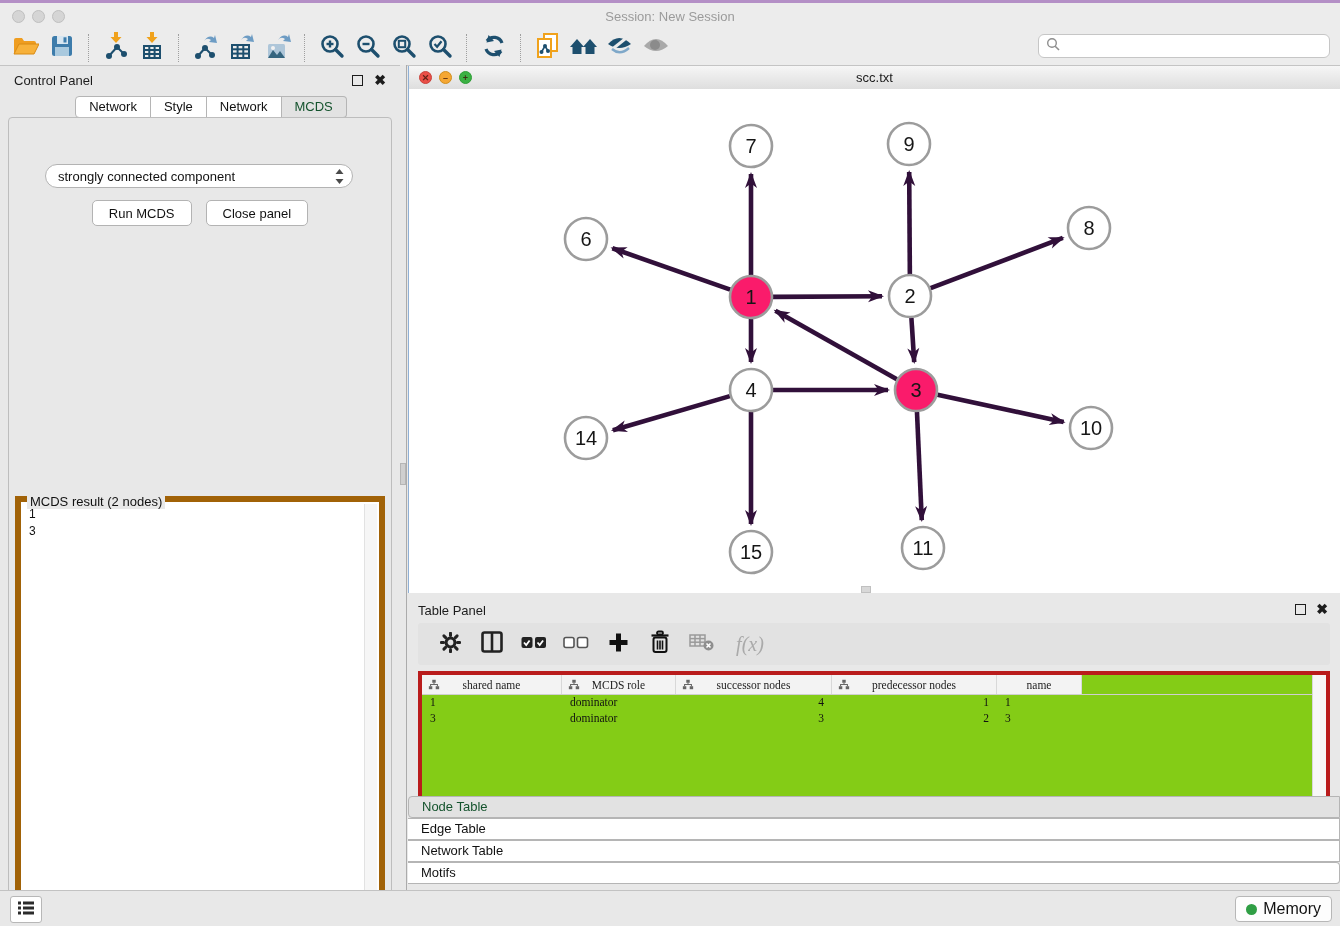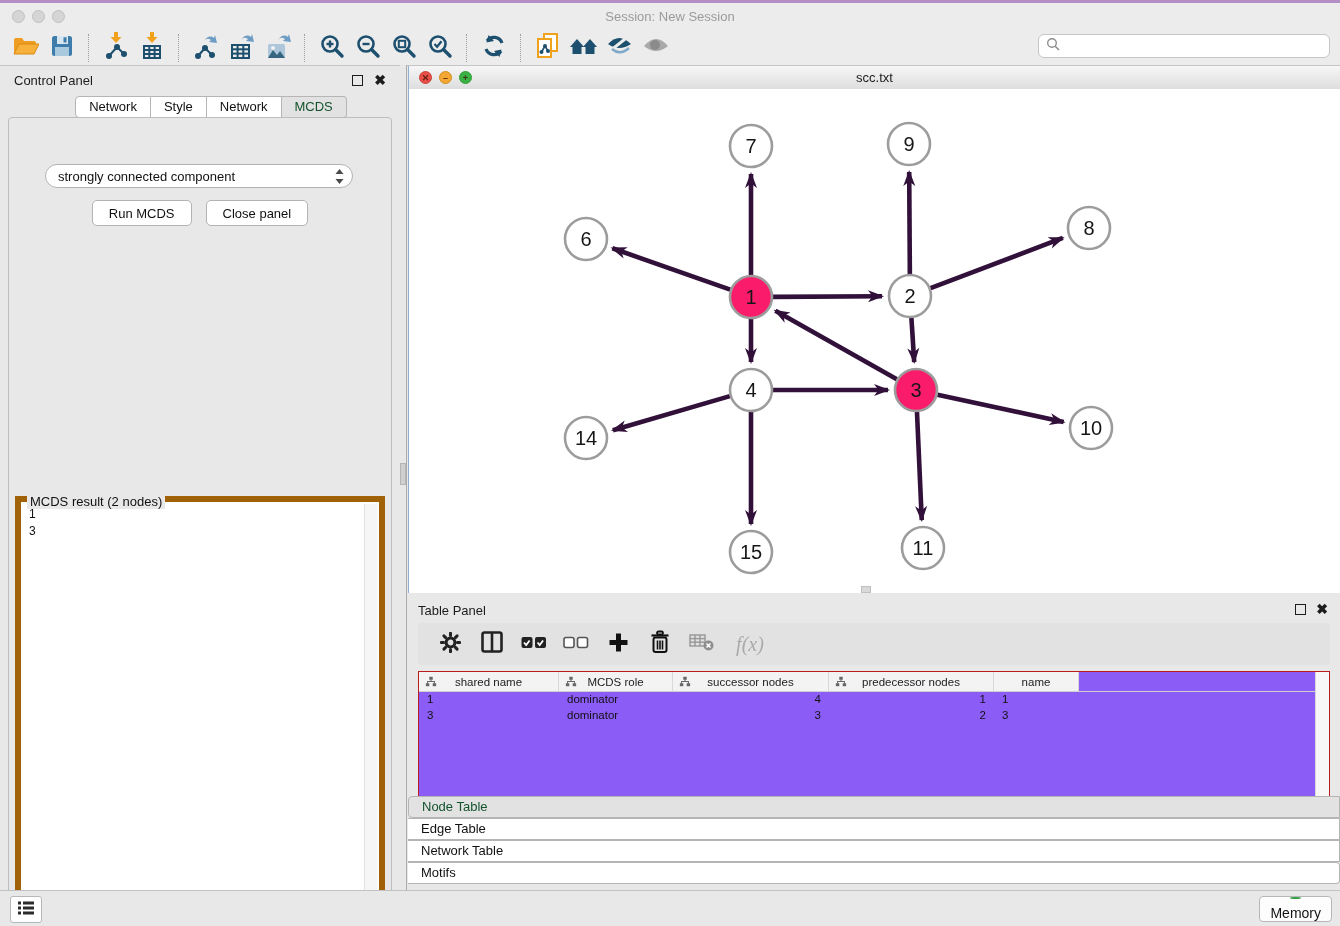--- a/index.html
+++ b/index.html
@@ -66,38 +66,38 @@
   .net-title{position:absolute;top:4px;left:0;right:0;text-align:center;font-size:13px;color:#1a1a1a;}
   .net-canvas{position:absolute;top:23px;left:0;right:0;bottom:0;background:#fff;}
   .canvas-grip{position:absolute;left:452px;bottom:0px;width:8px;height:5px;background:#d8d8d8;border:1px solid #c0c0c0;}
 
   
   .table-panel{position:absolute;left:408px;top:595px;width:932px;height:295px;}
   .tp-toolbar{position:absolute;top:28px;left:10px;right:10px;height:42px;background:#e2e2e2;
     border-radius:3px;display:flex;align-items:center;padding-left:14px;gap:6px;}
   .tpbtn{width:36px;height:32px;display:flex;align-items:center;justify-content:center;text-align:right;}
   .fx{font-family:"Liberation Serif",serif;font-style:italic;font-size:20px;color:#aaa;}
-  .tp-table{position:absolute;top:76px;left:10px;right:10px;bottom:34px;background:#8b5cf6;
-    border:1px solid #b91c1c;box-sizing:border-box;}
+  .tp-table{position:absolute;top:76px;left:10px;right:10px;bottom:34px;background:#84cc16;
+    border:4px solid #b91c1c;box-sizing:border-box;font-family:Liberation Serif, serif;}
   .thead{display:flex;height:19px;border-bottom:1px solid #cfcfcf;}
   .th{position:relative;background:#f3f3f3;border-right:1px solid #d8d8d8;box-sizing:border-box;
     font-size:11.5px;color:#1c1c1c;display:flex;align-items:center;justify-content:center;}
   .th .hdricon{position:absolute;left:6px;top:3px;}
   .trow{display:flex;height:16px;}
   .td{font-size:11.5px;color:#111;box-sizing:border-box;padding:1px 8px 0 8px;overflow:hidden;}
   .tv-scroll{position:absolute;top:0;right:0;bottom:0;width:13px;background:#f7f7f7;border-left:1px solid #d8d8d8;}
   .tp-tabs{position:absolute;bottom:6px;left:0;width:100%;display:flex;justify-content:center;flex-direction:column;}
 
   
   .statusbar{position:absolute;left:0;bottom:0;right:0;height:35px;background:#e8e8e8;
     border-top:1px solid #c2c2c2;}
   .list-btn{position:absolute;left:10px;top:5px;width:30px;height:25px;background:#fff;
     border:1px solid #b7b7b7;border-radius:3px;display:flex;align-items:center;justify-content:center;}
   .memory-btn{position:absolute;right:8px;top:5px;height:24px;padding:0 10px;background:#fdfdfd;
-    border:1px solid #b7b7b7;border-radius:4px;display:flex;align-items:center;gap:6px;font-size:14px;color:#111;flex-direction:column;}
+    border:1px solid #b7b7b7;border-radius:4px;display:flex;align-items:center;gap:6px;font-size:16px;color:#111;}
   .mem-dot{width:11px;height:11px;border-radius:50%;background:#2f9e44;}
 </style>
 </head>
 <body>
 
 <div class="titlebar">
   <div class="tl-dot" style="left:12px"></div>
   <div class="tl-dot" style="left:32px"></div>
   <div class="tl-dot" style="left:52px"></div>
   <div class="win-title">Session: New Session</div>

